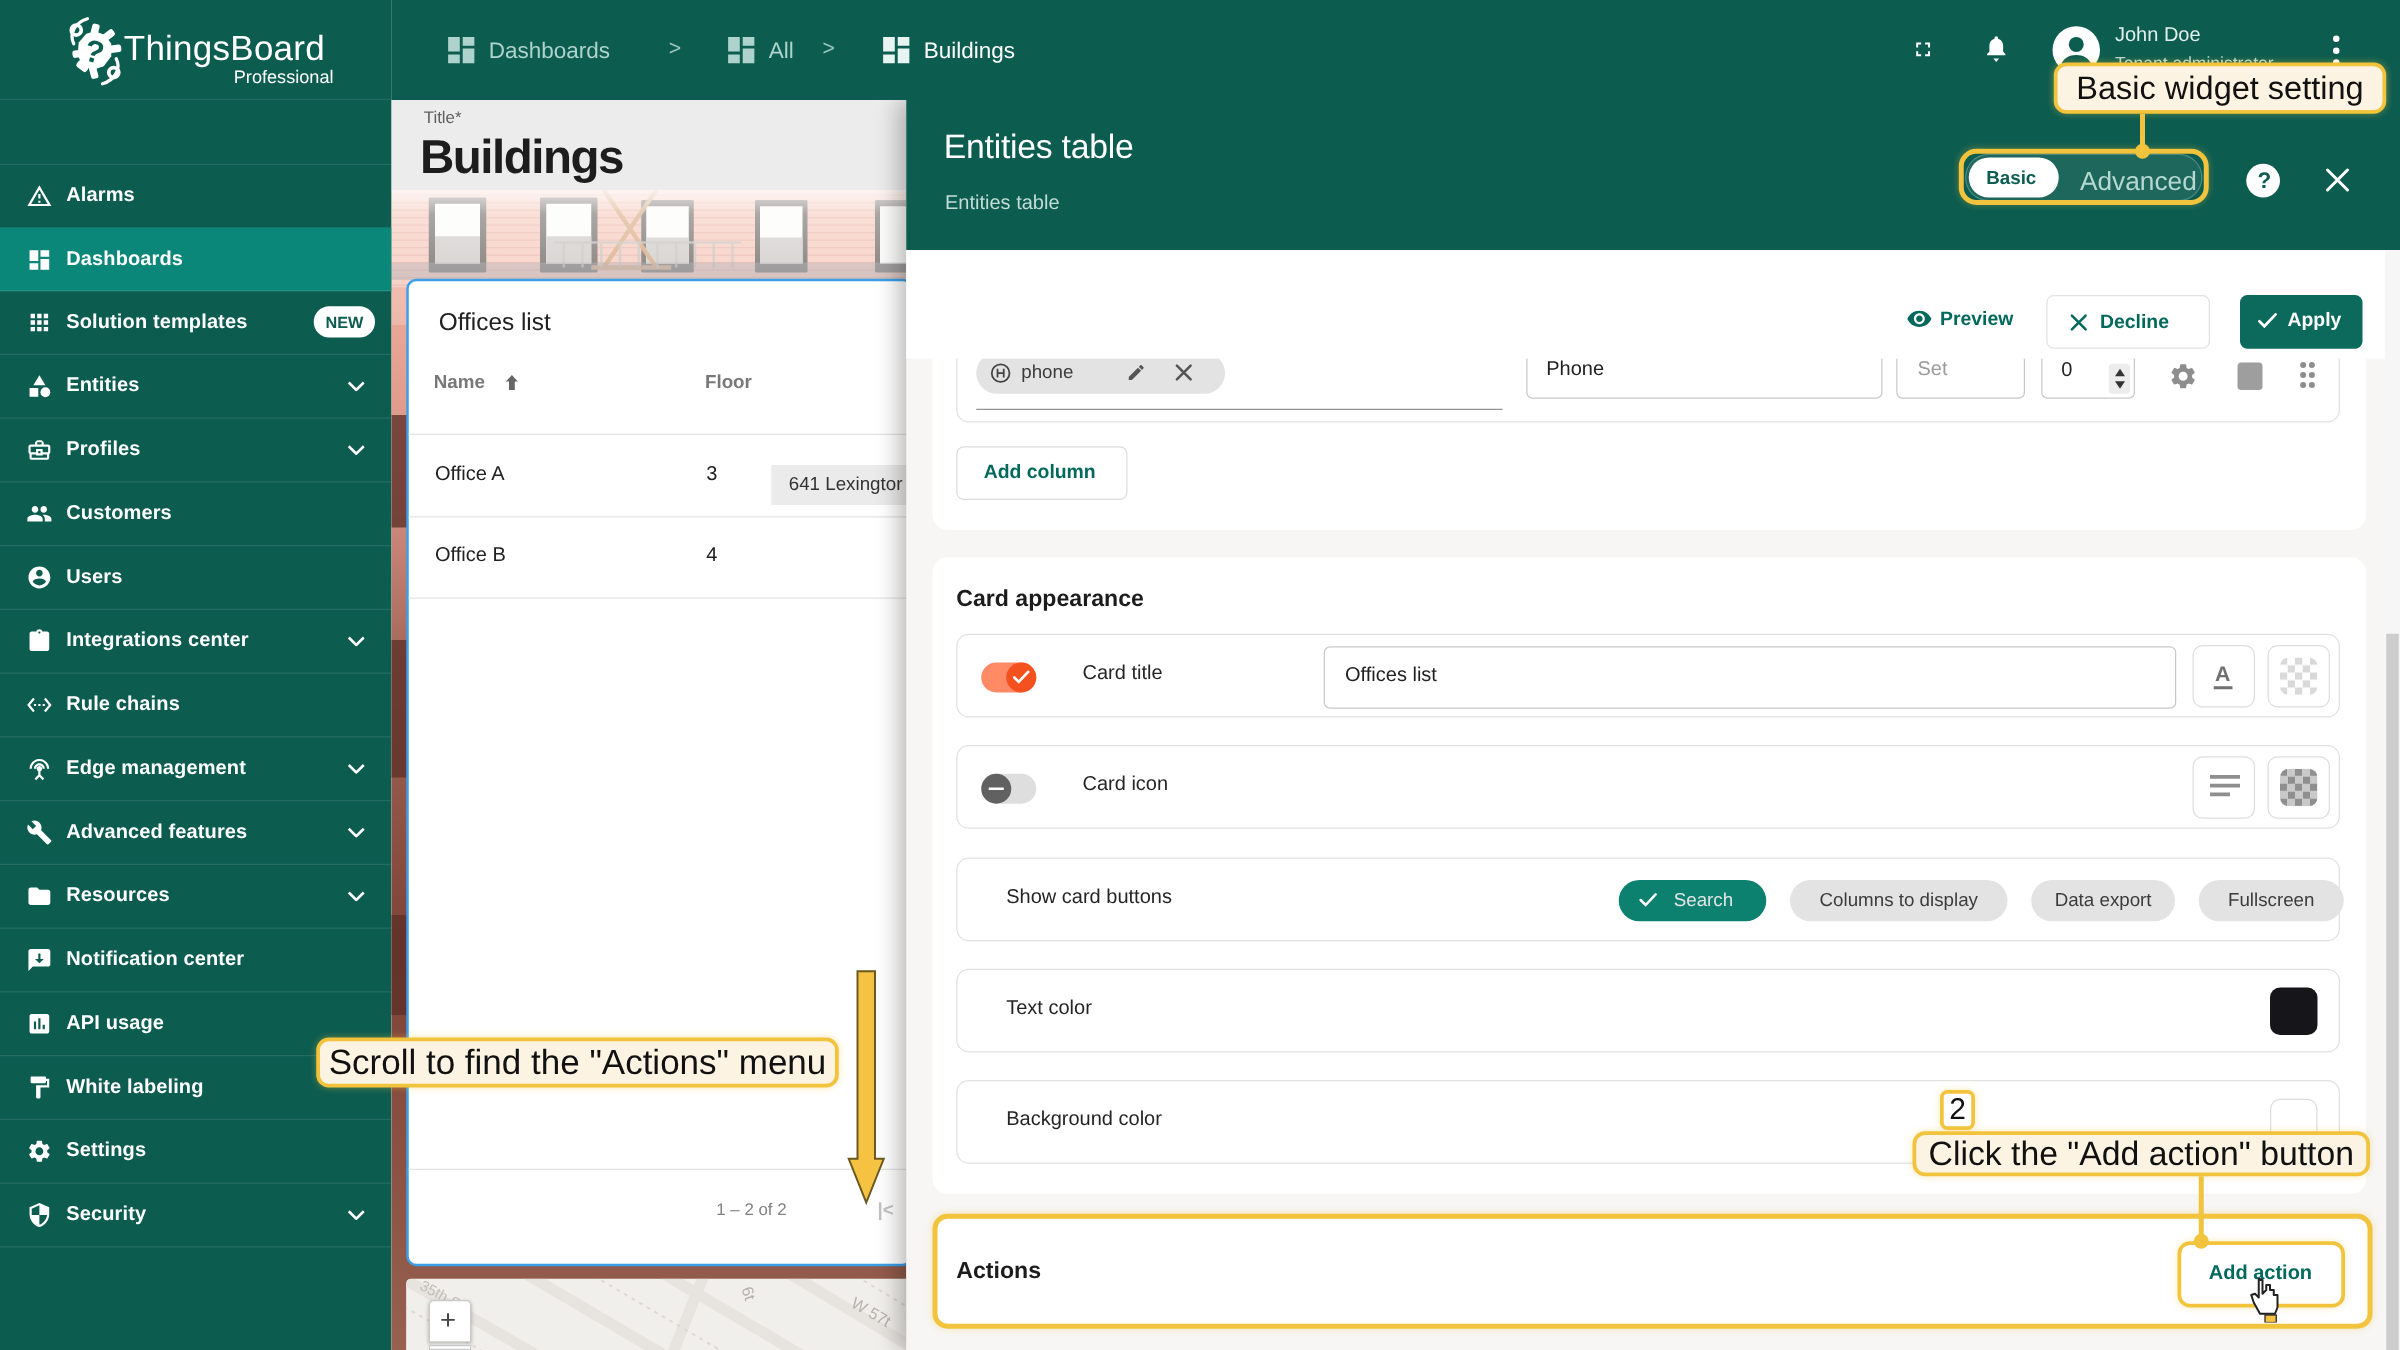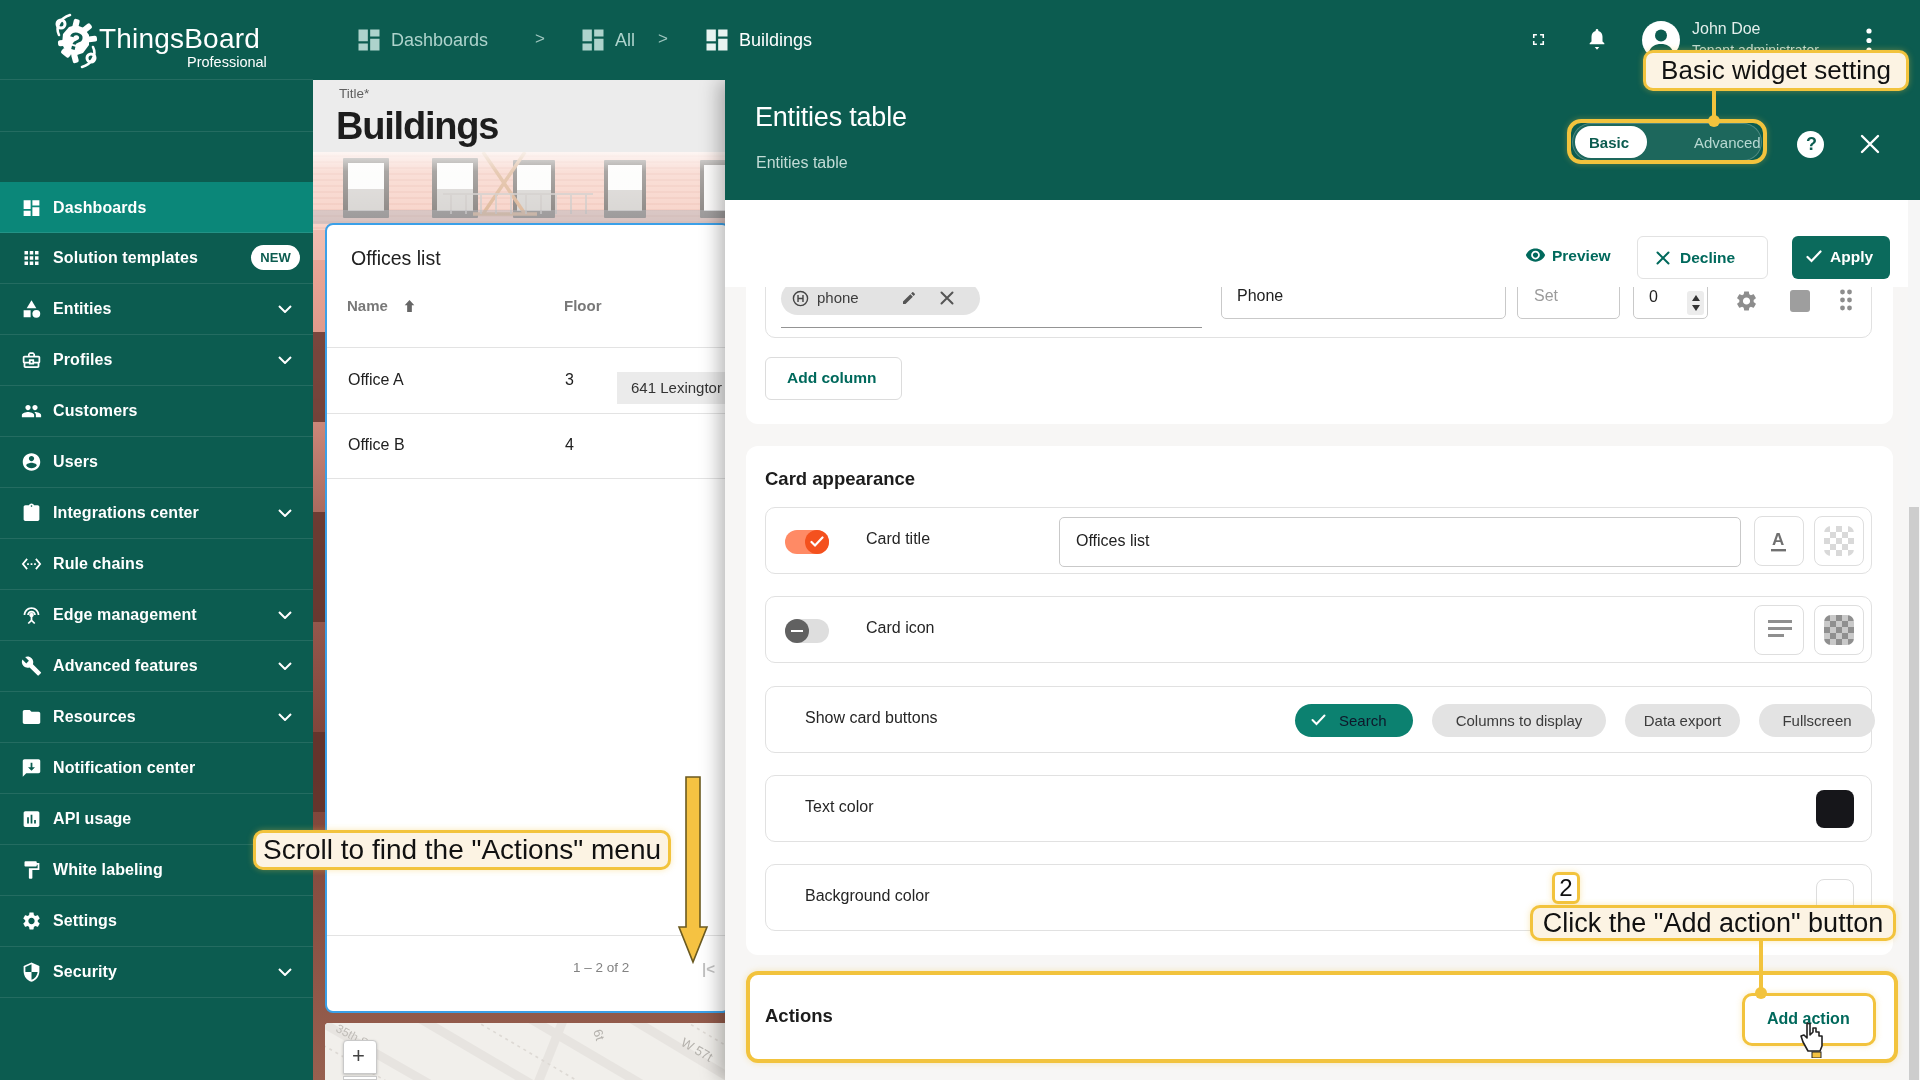--- a/index.html
+++ b/index.html
@@ -226,20 +226,26 @@
           <path d="M24 14 L32 17 L37 24 L37 34 L31 42 L22 45 L14 41 L10 33 L11 23 L17 16 Z"></path>
         </g>
         <text x="16" y="39" font-size="25" font-weight="bold" fill="#0c5c50" font-family="Liberation Sans, sans-serif" transform="rotate(14 24 30)">?</text>
       </svg>
       <div class="abs" style="left:99px;top:23px;font-size:28px;color:#fff;letter-spacing:.2px;">ThingsBoard</div>
       <div class="abs" style="left:187px;top:54px;font-size:14.5px;color:#fff;">Professional</div>
     </div>
     <div class="mdiv" style="top:79px;"></div>
 
     <div class="mdiv" style="top:131px;"></div>
+    <div class="mitem" style="top:131px;">
+        <svg class="micon" viewBox="0 0 24 24" fill="#fff">
+          <path d="M1 21h22L12 2 1 21zm3.5-2L12 6l7.5 13h-15zM13 16h-2v2h2v-2zm0-6h-2v4h2v-4z"></path>
+        </svg>
+        <span class="mtxt">Alarms</span>
+      </div>
     <div class="mdiv" style="top:182px;"></div>
     <div class="mitem sel" style="top:182px;">
         <svg class="micon" viewBox="0 0 24 24" fill="#fff">
           <path d="M3 13h8V3H3v10zm0 8h8v-6H3v6zm10 0h8V11h-8v10zm0-18v6h8V3h-8z"></path>
         </svg>
         <span class="mtxt">Dashboards</span>
       </div>
     <div class="mdiv" style="top:232px;"></div>
     <div class="mitem" style="top:232px;">
         <svg class="micon" viewBox="0 0 24 24" fill="#fff">
@@ -374,21 +380,21 @@
 
   <div id="panel" class="abs">
     <div id="phead">
 
       <div class="abs" style="left:30px;top:22px;font-size:27px;color:#fff;letter-spacing:-0.2px;">Entities table</div>
       <div class="abs" style="left:31px;top:74px;font-size:16px;color:#c3dcd6;">Entities table</div>
 
       <div class="abs" style="left:847px;top:43px;width:190px;height:38px;background:rgba(255,255,255,0.07);border:1px solid rgba(255,255,255,0.22);border-radius:19px;"></div>
       <div class="abs" style="left:850px;top:46px;width:72px;height:32px;background:#fff;border-radius:16px;"></div>
       <div class="abs" style="left:864px;top:54px;font-size:15px;font-weight:700;color:#0c5c50;">Basic</div>
-      <div class="abs" style="left:969px;top:54px;font-size:15px;color:#b7d8d2;">Advanced</div>
+      <div class="abs" style="left:939px;top:54px;font-size:21px;color:#b7d8d2;">Advanced</div>
 
       <div class="abs" style="left:1072px;top:51px;width:27px;height:27px;border-radius:50%;background:#fff;"></div>
       <div class="abs" style="left:1081px;top:54px;font-size:18px;font-weight:700;color:#0c5c50;">?</div>
       <svg class="abs" style="left:1135px;top:54px;" width="20" height="20" viewBox="0 0 20 20" stroke="#fff" stroke-width="2.4" stroke-linecap="round">
           <path d="M2 2 L18 18 M18 2 L2 18"></path>
         </svg>
     </div>
 
     <div id="actrow">
       <svg class="abs" style="left:800px;top:48px;" width="21" height="15" viewBox="0 0 24 17" fill="#00695c">
@@ -520,21 +526,21 @@
                     <rect y="6" width="6" height="6" fill="#c9c9c9"></rect>
                   </pattern>
                 </defs>
                 <rect width="30" height="30" rx="7" fill="url(#chkd)"></rect>
               </svg>
           </div>
         </div>
 
         <div class="rowbox" style="top:240px;">
           <div class="abs" style="left:39px;top:22px;font-size:16px;color:#252525;">Show card buttons</div>
-          <div class="chip" style="left:529px;top:17px;width:118px;background:#0c8170;color:#0f172a;">
+          <div class="chip" style="left:529px;top:17px;width:118px;background:#0c8170;color:#e5e5e5;">
             <svg style="position:absolute;left:16px;top:10px;" width="15" height="12" viewBox="0 0 15 12" fill="none" stroke="#fff" stroke-width="2" stroke-linecap="round">
                 <path d="M1.5 6 L5.5 10 L13.5 1.5"></path>
               </svg>
             <span style="position:absolute;left:44px;top:8px;">Search</span>
           </div>
           <div class="chip" style="left:666px;top:17px;width:174px;">
               <span>Columns to display</span>
             </div>
           <div class="chip" style="left:859px;top:17px;width:115px;">
               <span>Data export</span>

